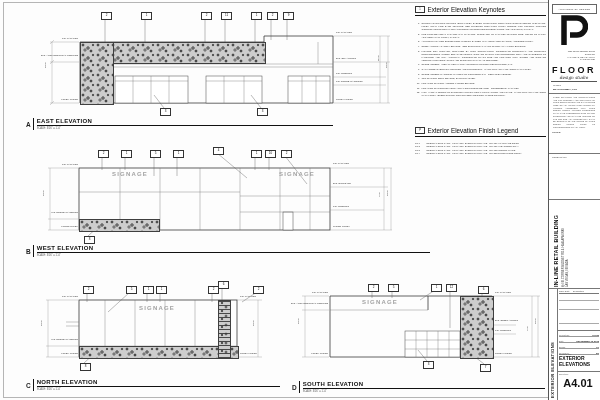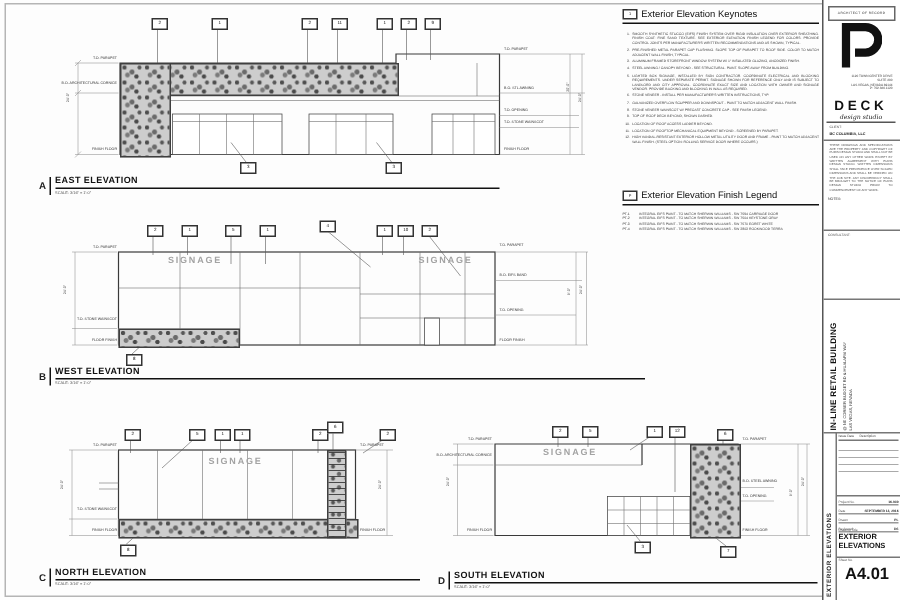--- a/index.html
+++ b/index.html
@@ -370,21 +370,21 @@
     </svg>
 
     <div class="tbaddr">
 
     <div>1120 TOWN CENTER DRIVE</div>
         <div>SUITE 200</div>
         <div>LAS VEGAS, NEVADA 89144</div>
         <div>P: 702.360.1120</div>
       </div>
 
-    <div class="tbword">DECK</div>
+    <div class="tbword">FLOOR</div>
     <div class="tbsub">design studio</div>
     <div class="tbclientl">CLIENT:</div>
     <div class="tbclient">BC COLUMBIA, LLC</div>
 
     <div class="hr" style="top:93px;"></div>
     <div class="tbcopy">THESE DRAWINGS AND SPECIFICATIONS ARE THE PROPERTY AND COPYRIGHT OF PURIS DESIGN STUDIO AND SHALL NOT BE USED ON ANY OTHER WORK EXCEPT BY WRITTEN AGREEMENT WITH PURIS DESIGN STUDIO. WRITTEN DIMENSIONS SHALL TAKE PRECEDENCE OVER SCALED DIMENSIONS AND SHALL BE VERIFIED ON THE JOB SITE. ANY DISCREPANCY SHALL BE BROUGHT TO THE NOTICE OF PURIS DESIGN STUDIO PRIOR TO COMMENCEMENT OF ANY WORK.</div>
     <div class="tbnotes">NOTES:</div>
     <div class="hr" style="top:153px;"></div>
     <div class="tbconsult">CONSULTANT:</div>
     <div class="hr" style="top:199px;"></div>

